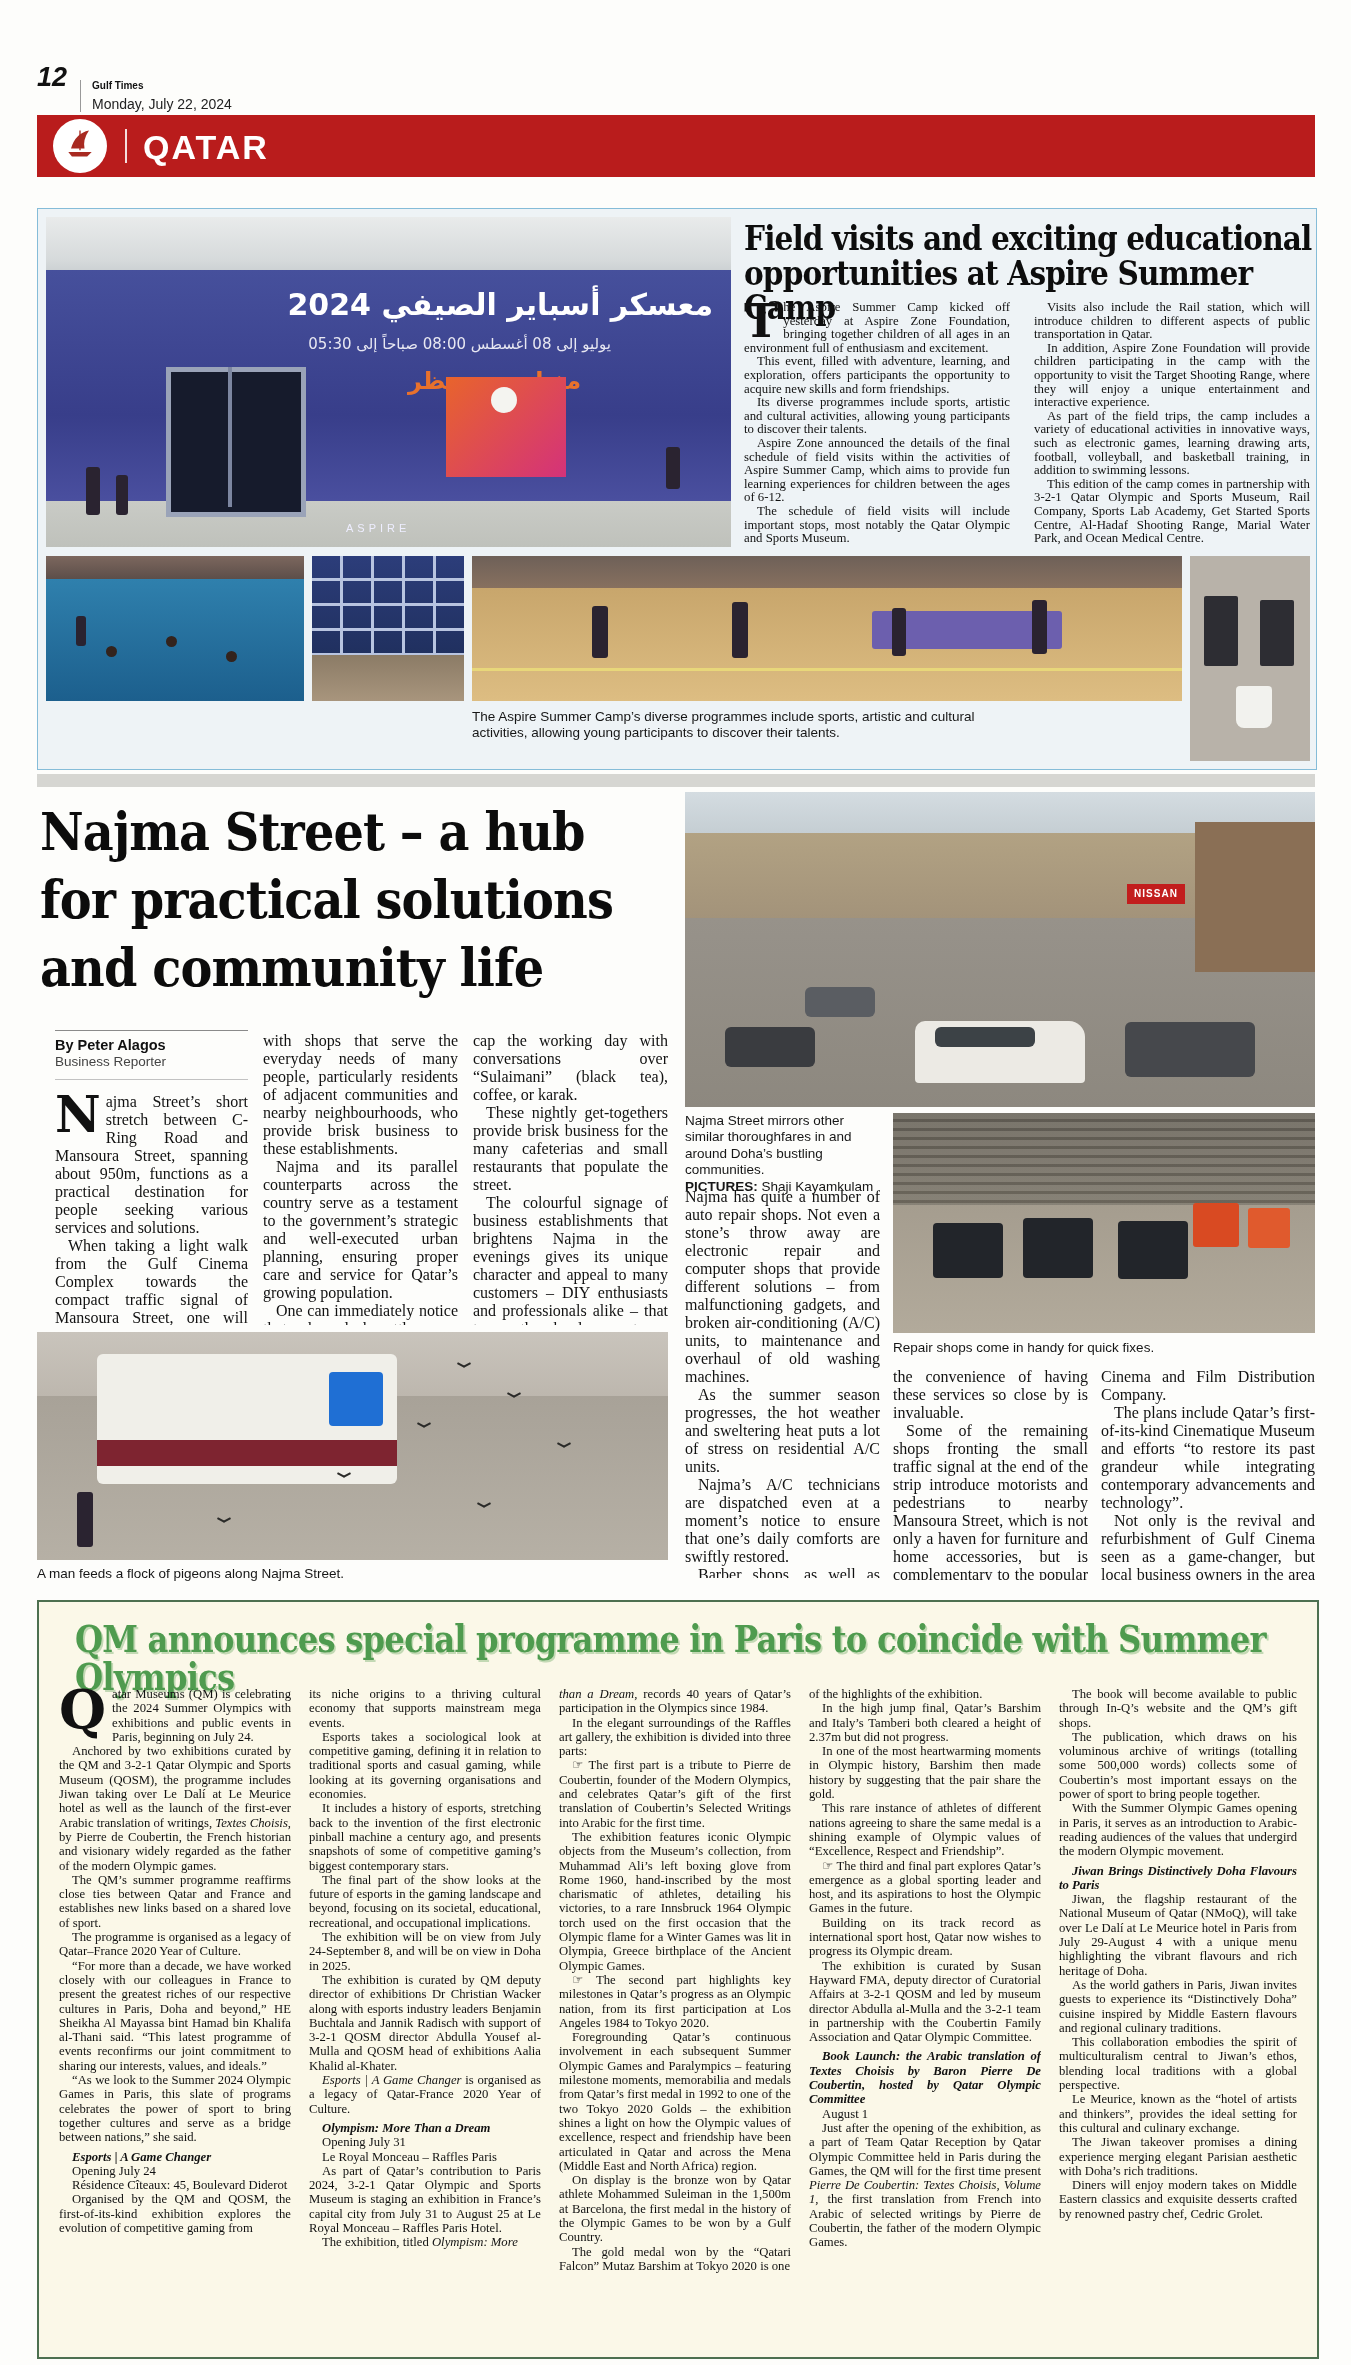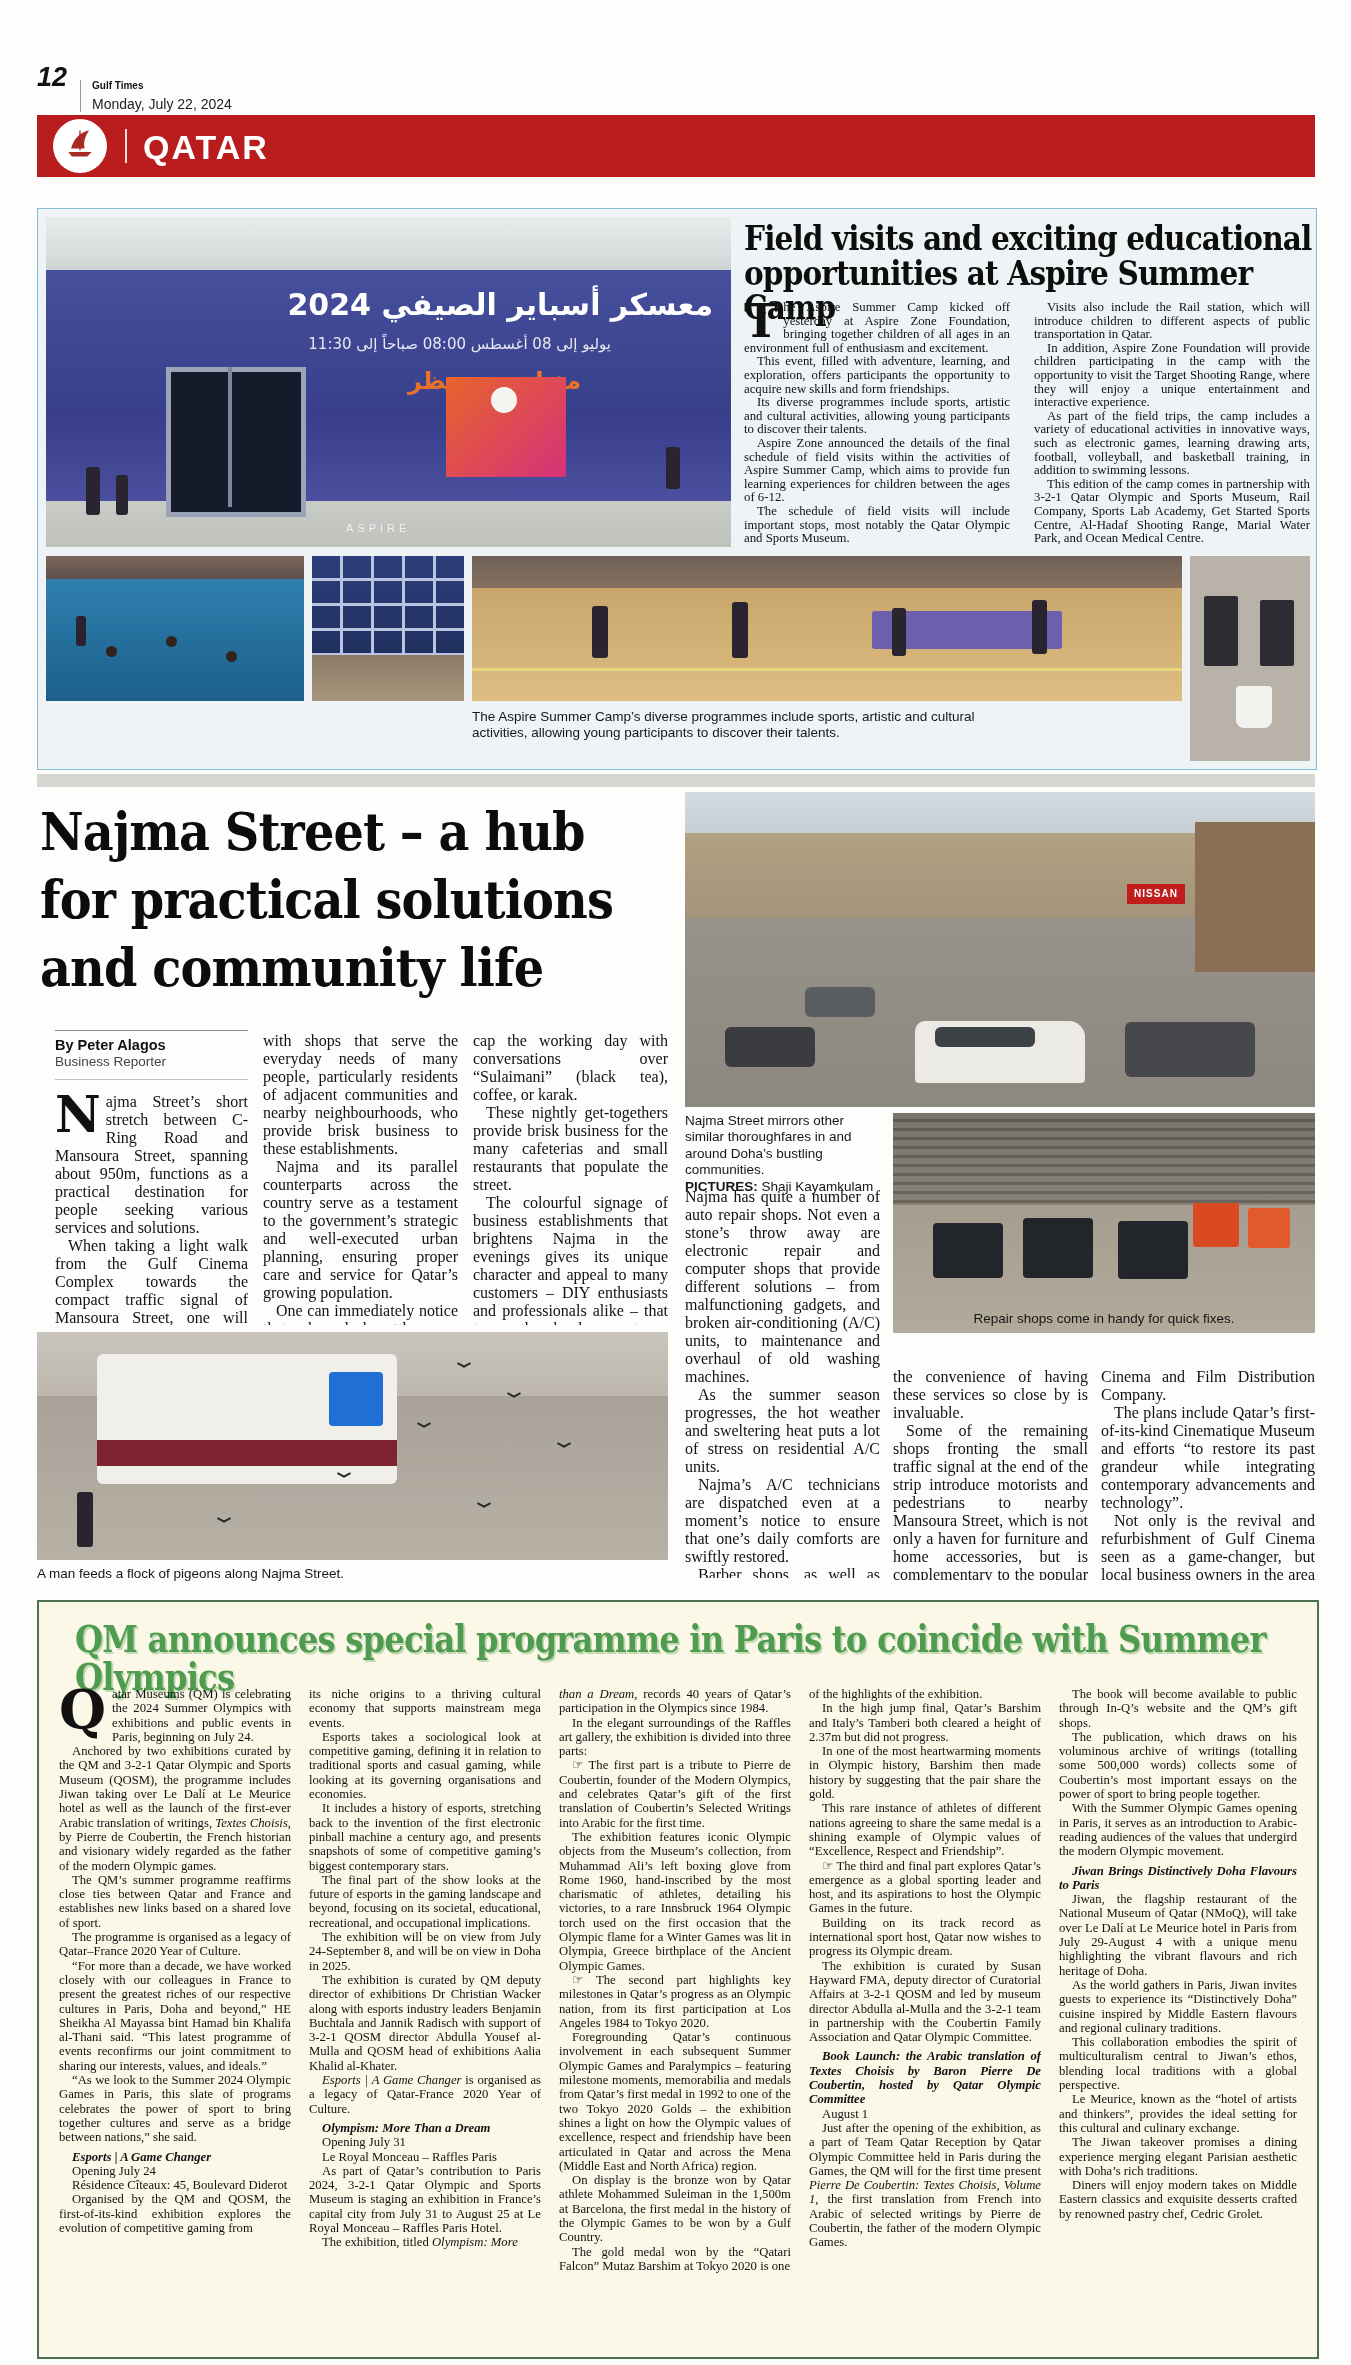--- a/index.html
+++ b/index.html
@@ -123,21 +123,21 @@
       </span>
     </div>
     <div class="abs banner-bar" style="left:88px;top:14px;height:34px;"></div>
     <div class="abs section-title" style="left:106px;top:15px;">QATAR</div>
   </div>
 
   <div class="abs a1box a1">
 
     <div class="ph ph-building" style="left:8px;top:8px;width:685px;height:330px;">
       <div class="ar-title">معسكر أسباير الصيفي 2024</div>
-      <div class="ar-sub">يوليو إلى 08 أغسطس   08:00 صباحاً إلى 11:30</div>
+      <div class="ar-sub">يوليو إلى 08 أغسطس   08:00 صباحاً إلى 05:30</div>
       <div class="ar-tag">مغـامرة تنتـظر</div>
       <div class="bld-door"></div>
       <div class="bld-door-split"></div>
       <div class="bld-poster"></div>
       <div class="bld-ball"></div>
       <div class="brand">ASPIRE</div>
       <div class="fig" style="left:40px;top:250px;width:14px;height:48px;"></div>
       <div class="fig" style="left:70px;top:258px;width:12px;height:40px;"></div>
       <div class="fig" style="left:620px;top:230px;width:14px;height:42px;"></div>
     </div>
@@ -242,21 +242,21 @@
     </div>
 
   <div class="ph ph-repair" style="left:893px;top:1113px;width:422px;height:220px;">
     <div class="shutter"></div>
     <div class="bike" style="left:40px;top:110px;width:70px;height:55px;"></div>
     <div class="bike" style="left:130px;top:105px;width:70px;height:60px;"></div>
     <div class="bike" style="left:225px;top:108px;width:70px;height:58px;"></div>
     <div class="box-orange" style="left:300px;top:90px;width:46px;height:44px;"></div>
     <div class="box-orange" style="left:355px;top:95px;width:42px;height:40px;background:#e05a2d;"></div>
   </div>
-  <div class="cap" style="left:893px;top:1311px;width:422px;text-align:center;">Repair shops come in handy for quick fixes.</div>
+  <div class="cap" style="left:893px;top:1340px;width:422px;">Repair shops come in handy for quick fixes.</div>
 
   <div class="ph ph-pigeon" style="left:37px;top:1332px;width:631px;height:228px;">
     <div class="bus">
       <div class="band"></div>
       <div class="chev"></div>
     </div>
     <div class="bird" style="left:420px;top:30px;"></div>
     <div class="bird" style="left:470px;top:60px;"></div>
     <div class="bird" style="left:380px;top:90px;"></div>
     <div class="bird" style="left:520px;top:110px;"></div>

